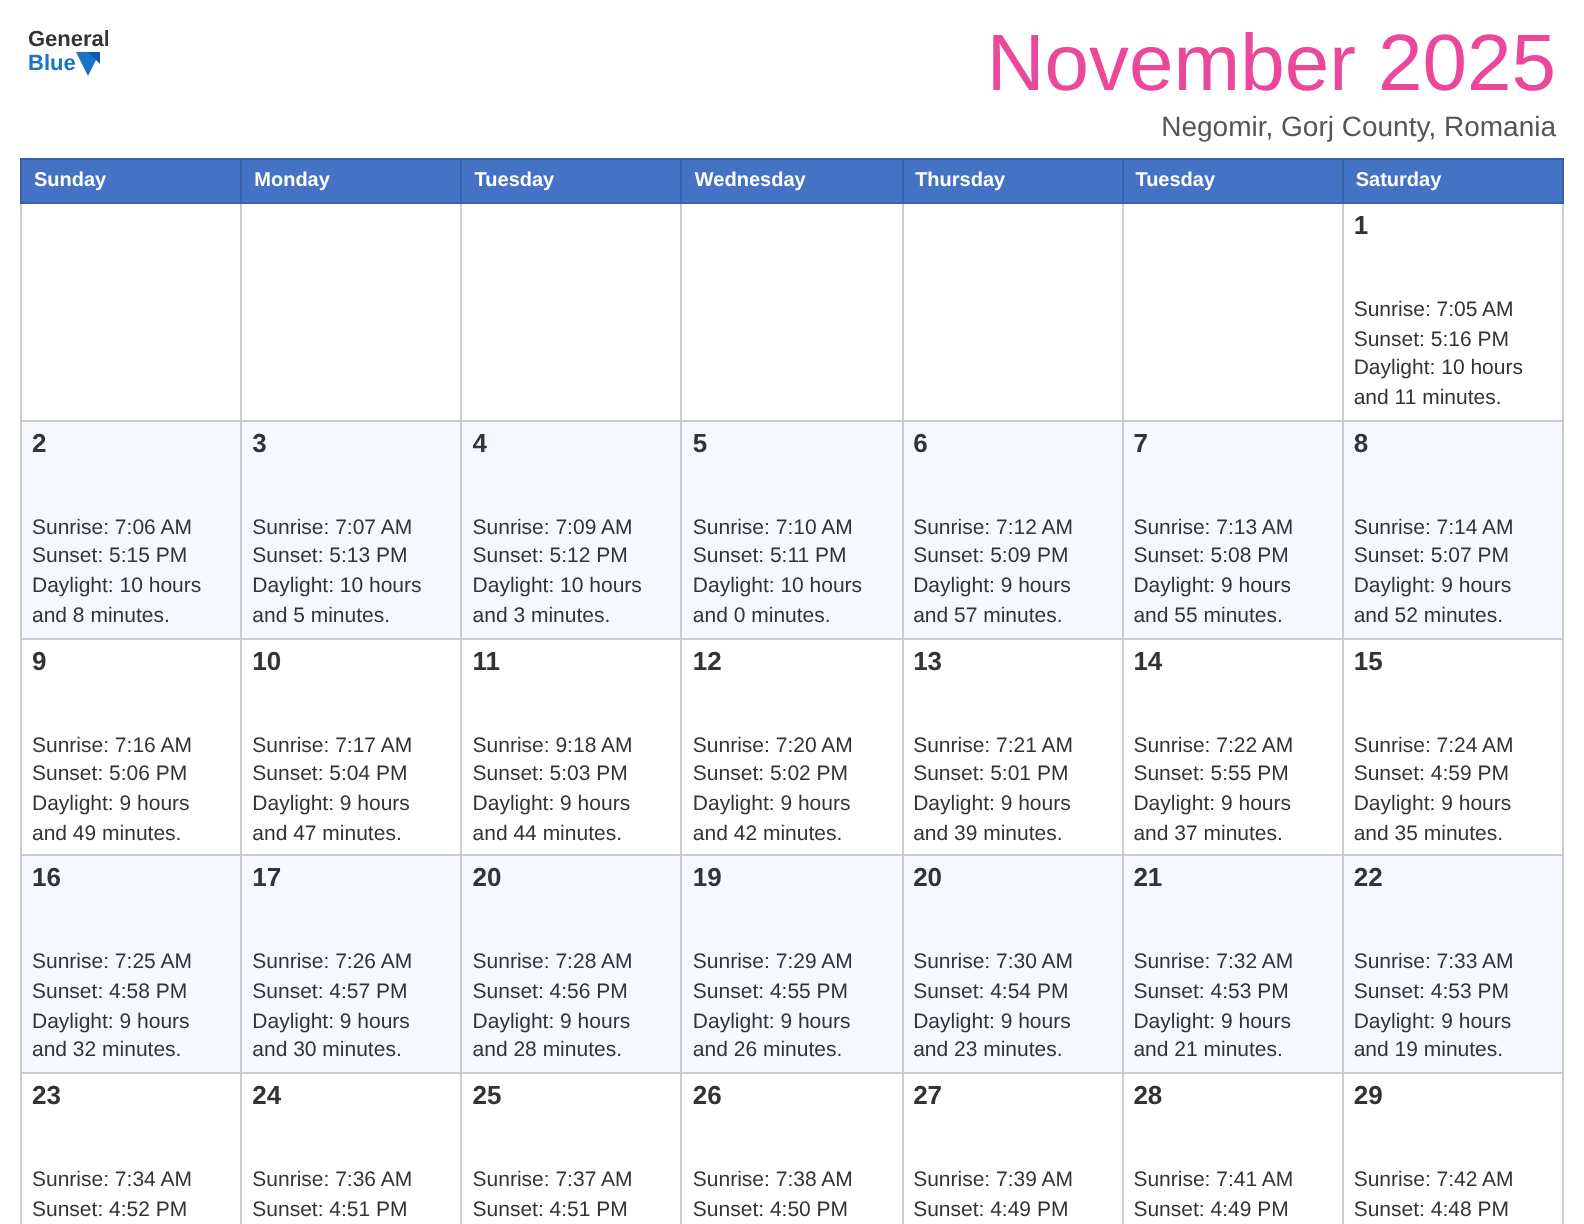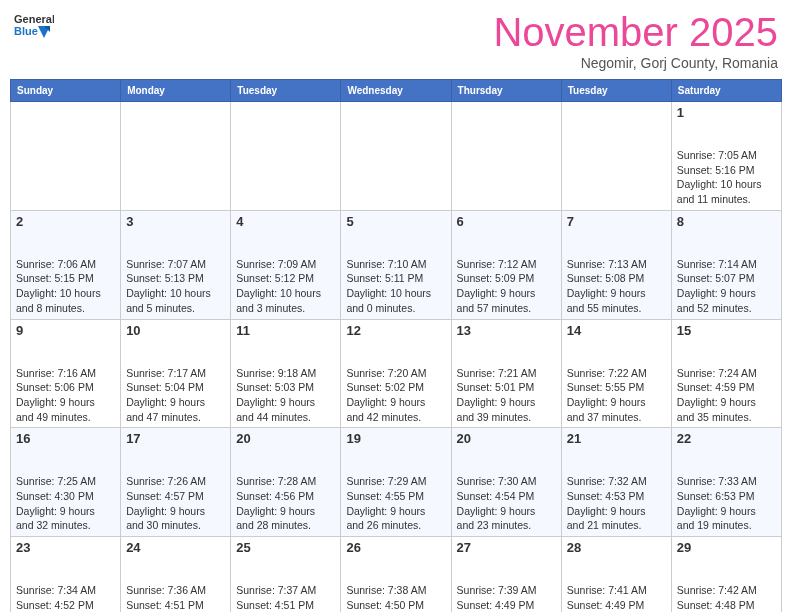--- a/index.html
+++ b/index.html
@@ -208,21 +208,21 @@
           <span class="day-number">15</span>
           <div class="day-info">Sunrise: 7:24 AM
 Sunset: 4:59 PM
 Daylight: 9 hours and 35 minutes.</div>
         </td>
       </tr>
       <tr>
         <td>
           <span class="day-number">16</span>
           <div class="day-info">Sunrise: 7:25 AM
-Sunset: 4:30 PM
+Sunset: 4:58 PM
 Daylight: 9 hours and 32 minutes.</div>
         </td>
         <td>
           <span class="day-number">17</span>
           <div class="day-info">Sunrise: 7:26 AM
 Sunset: 4:57 PM
 Daylight: 9 hours and 30 minutes.</div>
         </td>
         <td>
           <span class="day-number">20</span>
@@ -244,21 +244,21 @@
         </td>
         <td>
           <span class="day-number">21</span>
           <div class="day-info">Sunrise: 7:32 AM
 Sunset: 4:53 PM
 Daylight: 9 hours and 21 minutes.</div>
         </td>
         <td>
           <span class="day-number">22</span>
           <div class="day-info">Sunrise: 7:33 AM
-Sunset: 6:53 PM
+Sunset: 4:53 PM
 Daylight: 9 hours and 19 minutes.</div>
         </td>
       </tr>
       <tr>
         <td>
           <span class="day-number">23</span>
           <div class="day-info">Sunrise: 7:34 AM
 Sunset: 4:52 PM
 Daylight: 9 hours and 17 minutes.</div>
         </td>

